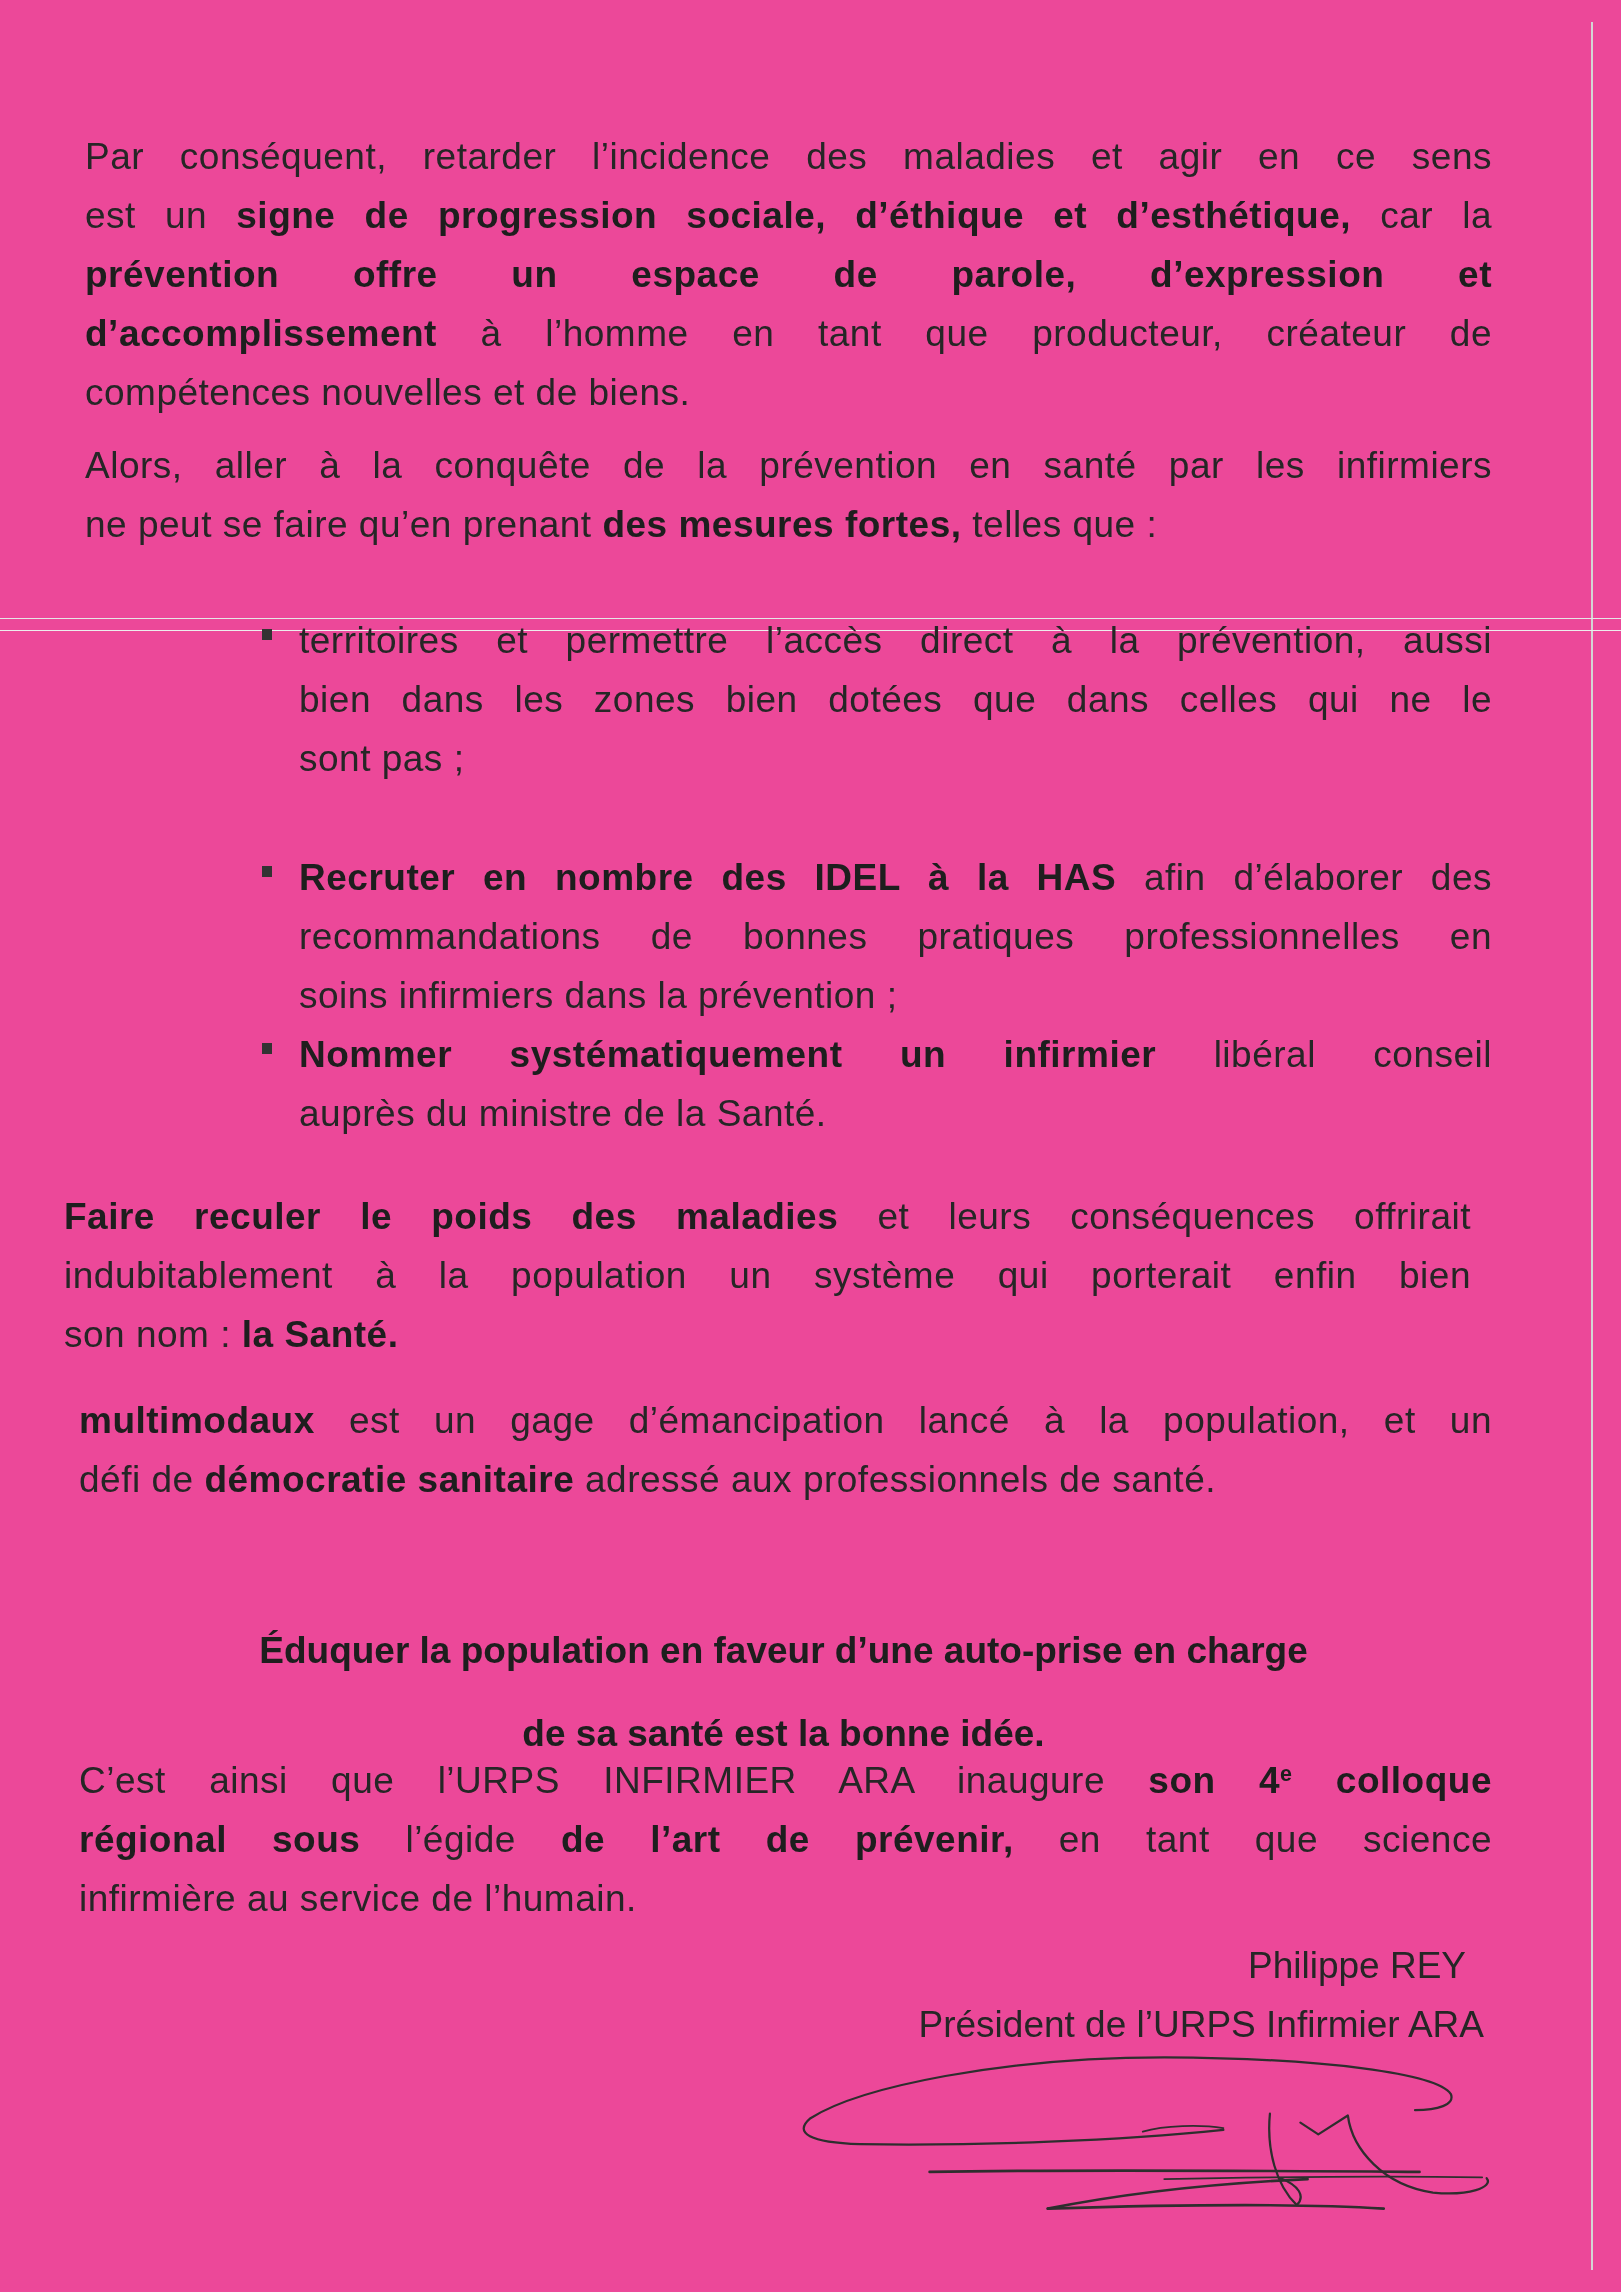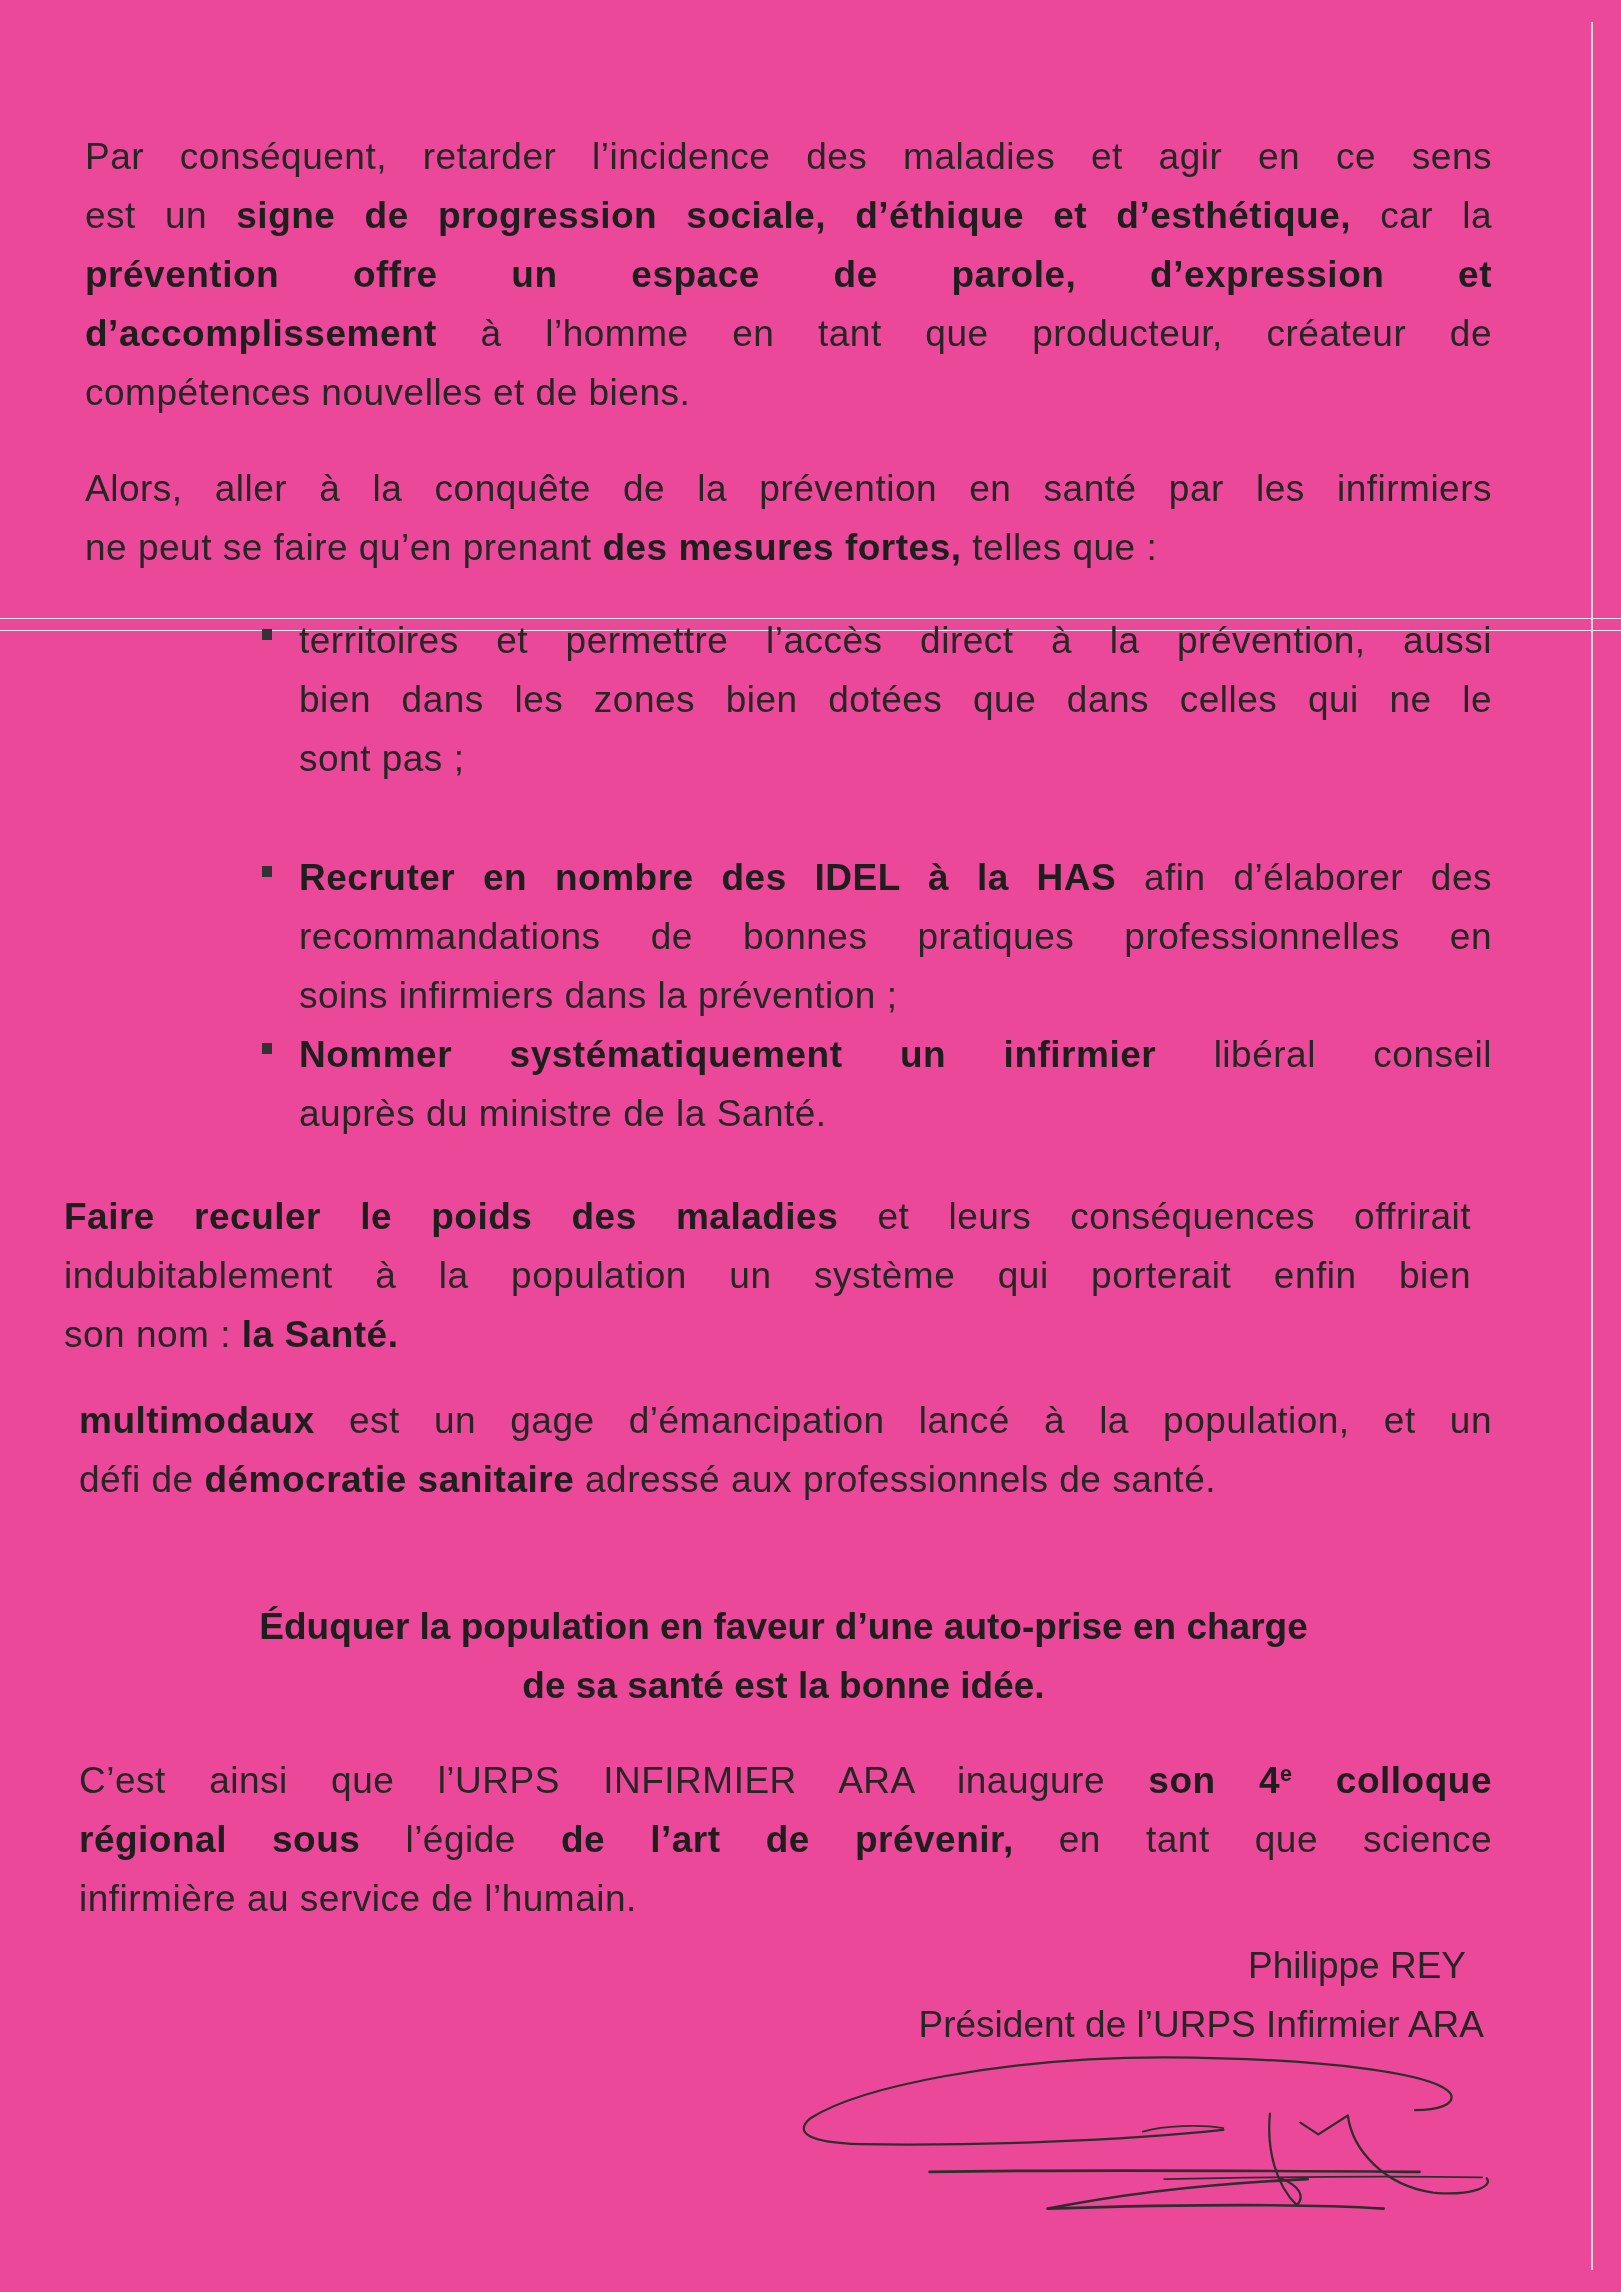--- a/index.html
+++ b/index.html
@@ -7,21 +7,21 @@
          font-family:"Liberation Sans", sans-serif; color:#262626; }
   .page { position:absolute; left:0; top:0; width:1621px; height:2293px; background:#ec4899; }
   .edge-line { position:absolute; left:1591px; top:22.4px; width:1.8px; height:2248px; background:#d4d4d4; }
   .scan-line { position:absolute; left:0; height:0.9px; background:#e6e6e6; }
   .block { position:absolute; }
   .line { height:59px; line-height:59px; font-size:37px; white-space:nowrap;
           text-align:justify; text-align-last:justify; letter-spacing:0.5px; }
   .line.last { text-align-last:left; }
   .line.center { text-align:center; text-align-last:center; letter-spacing:0; }
   .line.right { text-align:right; text-align-last:right; letter-spacing:0; }
-  .b { font-weight:bold; color:#1e1e1e; }
+  .b { font-weight:bold; color:#1e1e1e;margin-top:24px; }
   .sup { font-size:21.5px; vertical-align:12.5px; line-height:0; }
   .bullet { position:absolute; width:9.9px; height:10.7px; background:#333; }
   .para { left:85px; width:1407px; }
   .list { left:299px; width:1193px; }
   .center-block { left:161px; width:1245px; }
   .sig-block { left:788px; width:696px; }
   svg.signature { position:absolute; left:0; top:0; width:1621px; height:2293px; pointer-events:none; }
   svg.signature path { fill:none; stroke:#2e2e2e; stroke-linecap:round; stroke-linejoin:round; }
 </style>
 </head>
@@ -32,21 +32,21 @@
   <div class="scan-line" style="top:618px; width:1621px;"></div>
   <div class="scan-line" style="top:630px; width:1621px; background:#ededed;"></div>
 
   <div class="block para" style="top:127px;">
       <div class="line"><span class="">Par conséquent, retarder l’incidence des maladies et agir en ce sens</span></div>
       <div class="line"><span class="">est un </span><span class="b">signe de progression sociale, d’éthique et d’esthétique,</span><span class=""> car la</span></div>
       <div class="line"><span class="b">prévention offre un espace de parole, d’expression et</span></div>
       <div class="line"><span class="b">d’accomplissement</span><span class=""> à l’homme en tant que producteur, créateur de</span></div>
       <div class="line last"><span class="">compétences nouvelles et de biens.</span></div>
     </div>
-  <div class="block para" style="top:459px;">
+  <div class="block para" style="top:436px;">
       <div class="line"><span class="">Alors, aller à la conquête de la prévention en santé par les infirmiers</span></div>
       <div class="line last"><span class="">ne peut se faire qu’en prenant </span><span class="b">des mesures fortes,</span><span class=""> telles que :</span></div>
     </div>
 
   <div class="bullet" style="left:262px; top:629px;"></div>
   <div class="block list" style="top:611px;">
       <div class="line"><span class="">territoires et permettre l’accès direct à la prévention, aussi</span></div>
       <div class="line"><span class="">bien dans les zones bien dotées que dans celles qui ne le</span></div>
       <div class="line last"><span class="">sont pas ;</span></div>
     </div>

